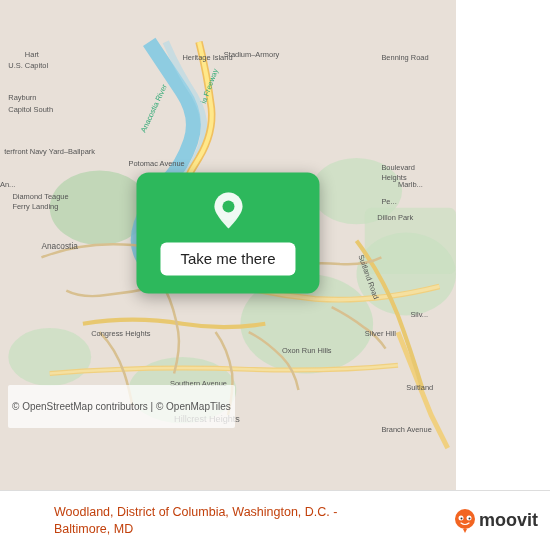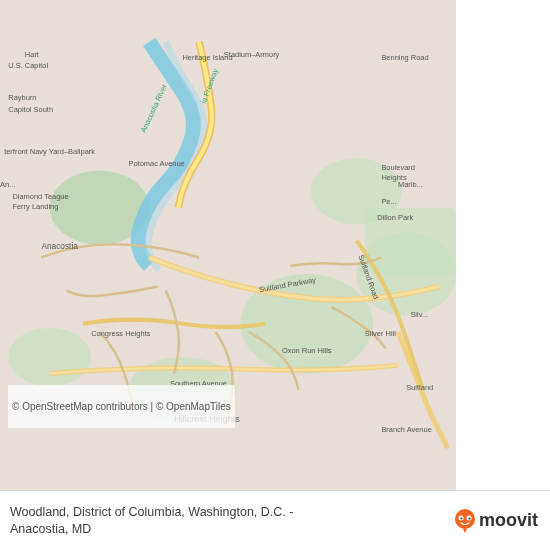--- a/index.html
+++ b/index.html
@@ -78,23 +78,24 @@
       position: absolute;
       bottom: 62px;
       left: 8px;
       background: rgba(255,255,255,0.75);
       padding: 16px 4px;
       border-radius: 2px;
     }
 
     #location-text {
       font-size: 12.5px;
-      color: #404040;
+      color: #c2410c;
       line-height: 1.3;
       flex: 1;
+      margin-left: 44px;
     }
 
     #moovit-logo {
       display: flex;
       align-items: center;
       font-size: 18px;
       font-weight: 700;
       color: #333;
     }
 
@@ -173,29 +174,39 @@
     <text x="340" y="375" font-size="9" fill="#555" font-family="Arial">Oxon Run Hills</text>
     <text x="440" y="355" font-size="9" fill="#555" font-family="Arial">Silver Hill</text>
     <text x="495" y="332" font-size="9" fill="#555" font-family="Arial">Silv...</text>
     <text x="490" y="420" font-size="9" fill="#555" font-family="Arial">Suitland</text>
     <text x="210" y="458" font-size="11" fill="#666" font-family="Arial" font-weight="500">Hillcrest Heights</text>
     <text x="460" y="470" font-size="9" fill="#555" font-family="Arial">Branch Avenue</text>
     <text x="0" y="175" font-size="9" fill="#555" font-family="Arial">An...</text>
   </svg>
 
   
+  <div id="popup-card">
+
+    <svg id="popup-pin" viewBox="0 0 44 44" xmlns="http://www.w3.org/2000/svg">
+      <circle cx="22" cy="18" r="14" fill="white" opacity="0.3"></circle>
+      <path d="M22 4 C14.3 4 8 10.3 8 18 C8 26.5 22 40 22 40 C22 40 36 26.5 36 18 C36 10.3 29.7 4 22 4Z" fill="white" opacity="0.9"></path>
+      <circle cx="22" cy="18" r="6" fill="#2db85c"></circle>
+    </svg>
+
+    <button id="take-me-there-btn">Take me there</button>
+  </div>
 
   
   <div id="attribution">© OpenStreetMap contributors | © OpenMapTiles</div>
 </div>
 
 <div id="bottom-bar">
   <div id="location-text">
     <span>Woodland, District of Columbia, Washington, D.C. -</span><br>
-    <span>Anacostia, MD</span>
+    <span>Baltimore, MD</span>
   </div>
   <div id="moovit-logo">
 
     <svg id="moovit-icon" viewBox="0 0 28 28" xmlns="http://www.w3.org/2000/svg">
       <circle cx="14" cy="12" r="10" fill="#f26522"></circle>
       <circle cx="10" cy="11" r="2.5" fill="white"></circle>
       <circle cx="18" cy="11" r="2.5" fill="white"></circle>
       <circle cx="10.5" cy="11.5" r="1" fill="#333"></circle>
       <circle cx="18.5" cy="11.5" r="1" fill="#333"></circle>
       <path d="M10 16 Q14 19 18 16" stroke="white" stroke-width="1.2" fill="none" stroke-linecap="round"></path>

